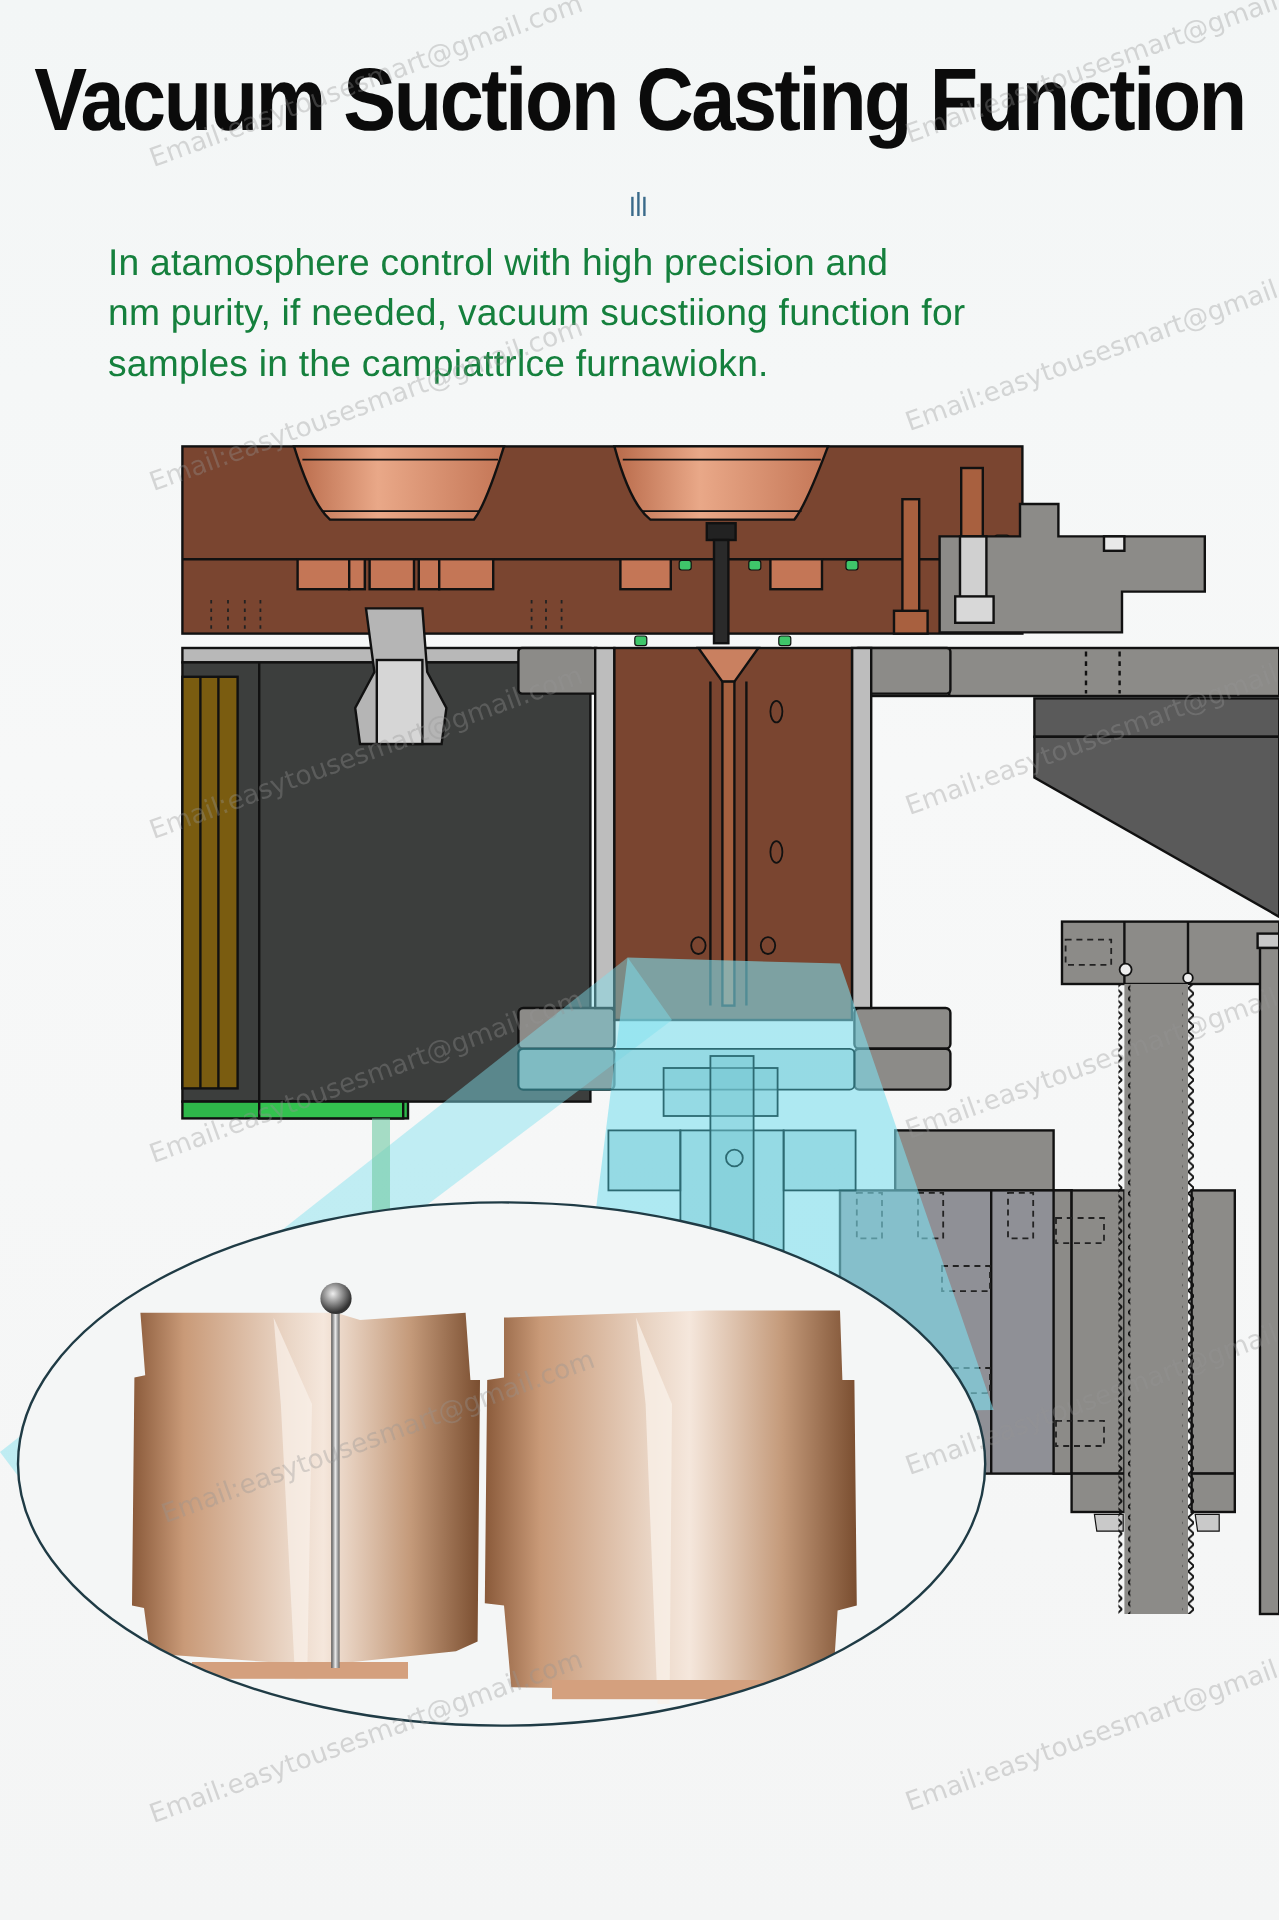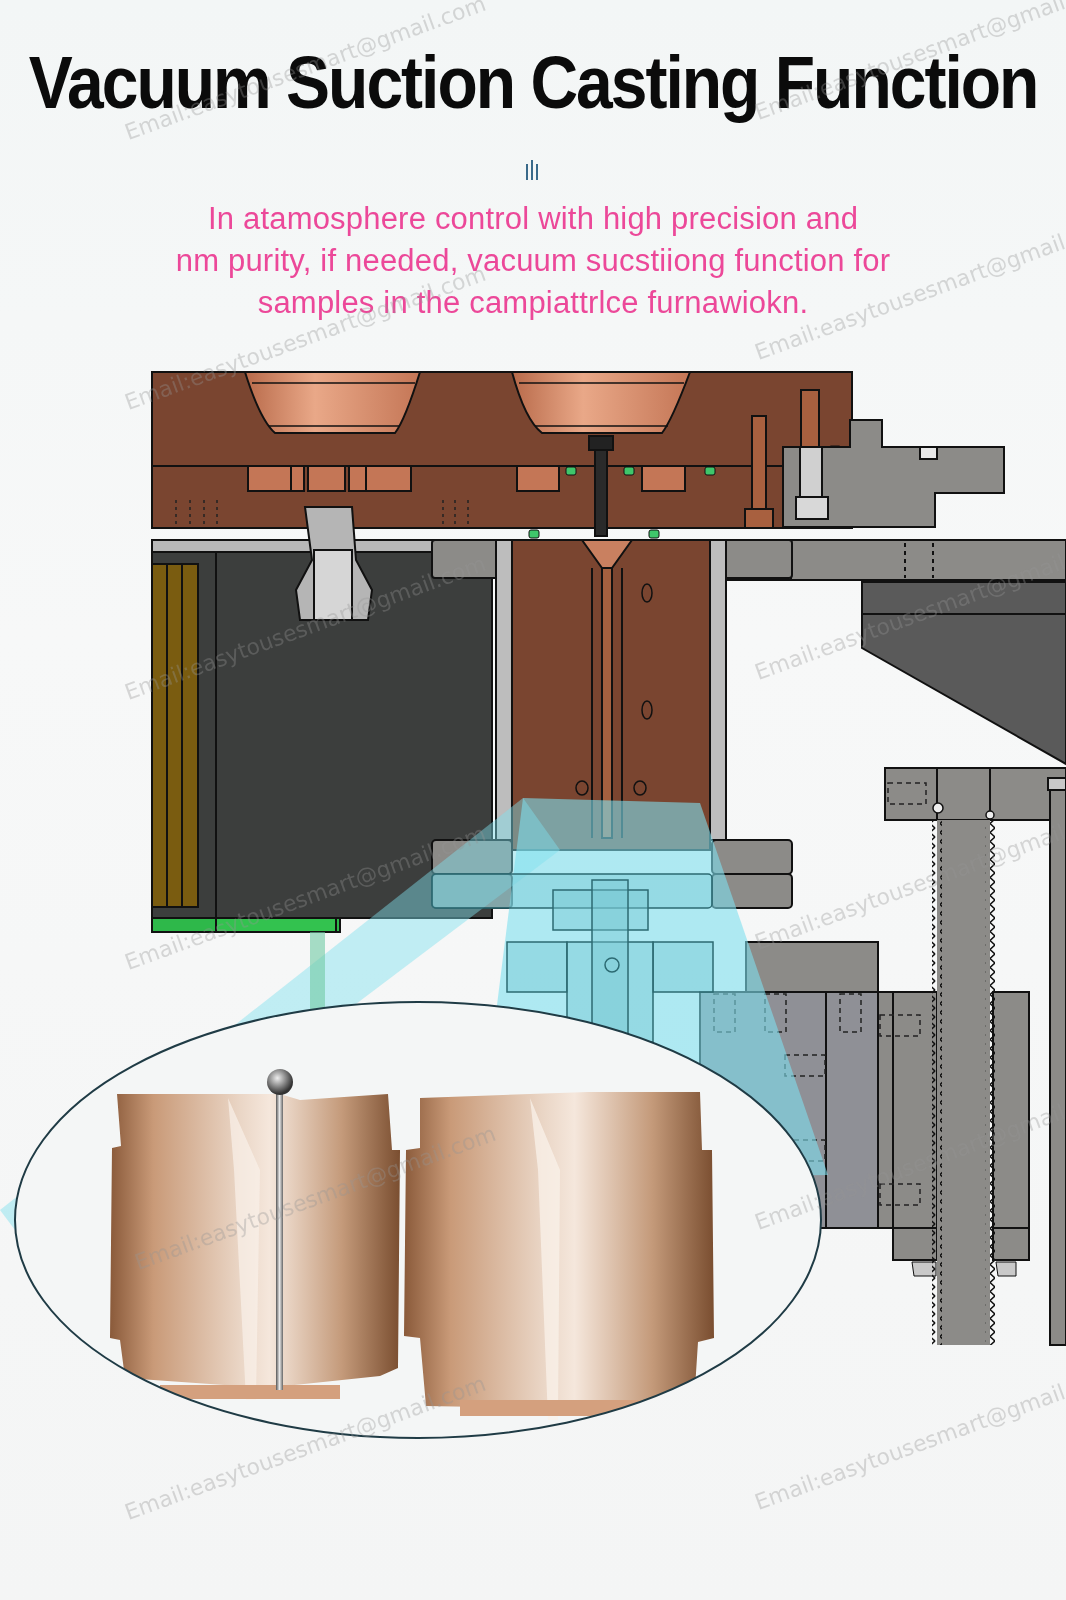--- a/index.html
+++ b/index.html
@@ -16,23 +16,23 @@
     }
     .divider-mark {
       position: absolute; left: 523px; top: 158px; width: 18px; height: 22px;
       display: flex; gap: 3px; justify-content: center; align-items: flex-end;
     }
     .divider-mark span { display: block; width: 2px; background: #3a6a8a; }
     .divider-mark span:nth-child(1) { height: 16px; }
     .divider-mark span:nth-child(2) { height: 20px; }
     .divider-mark span:nth-child(3) { height: 16px; }
     .subtitle {
-      position: absolute; left: 90px; top: 198px; width: 886px; text-align: center;
+      position: absolute; left: 90px; top: 198px; width: 886px; text-align: left;
       font-family: "Liberation Sans", sans-serif; font-size: 31px; line-height: 42px;
-      color: #ec4899; letter-spacing: 0.2px;
+      color: #15803d; letter-spacing: 0.2px;
     }
     .subtitle div { white-space: nowrap; }
     .diagram { position: absolute; left: 0; top: 0; }
     .watermark {
       position: absolute; font-family: "DejaVu Sans", sans-serif; font-size: 22px;
       color: rgba(150,150,150,0.35); transform: rotate(-20deg); transform-origin: left bottom;
       white-space: nowrap; pointer-events: none;
     }
   </style>
 </head>

